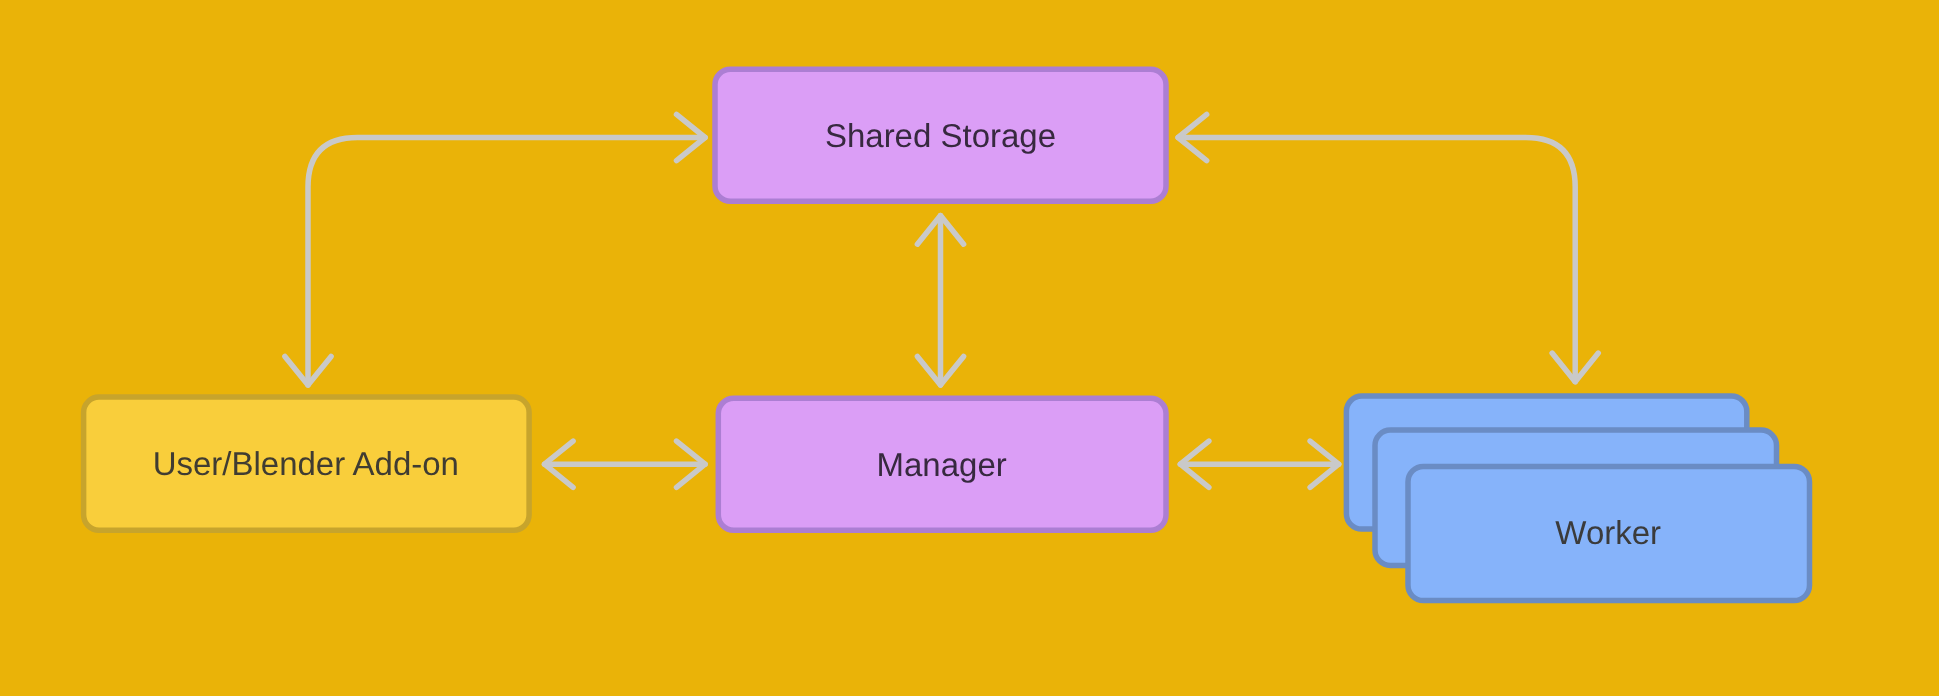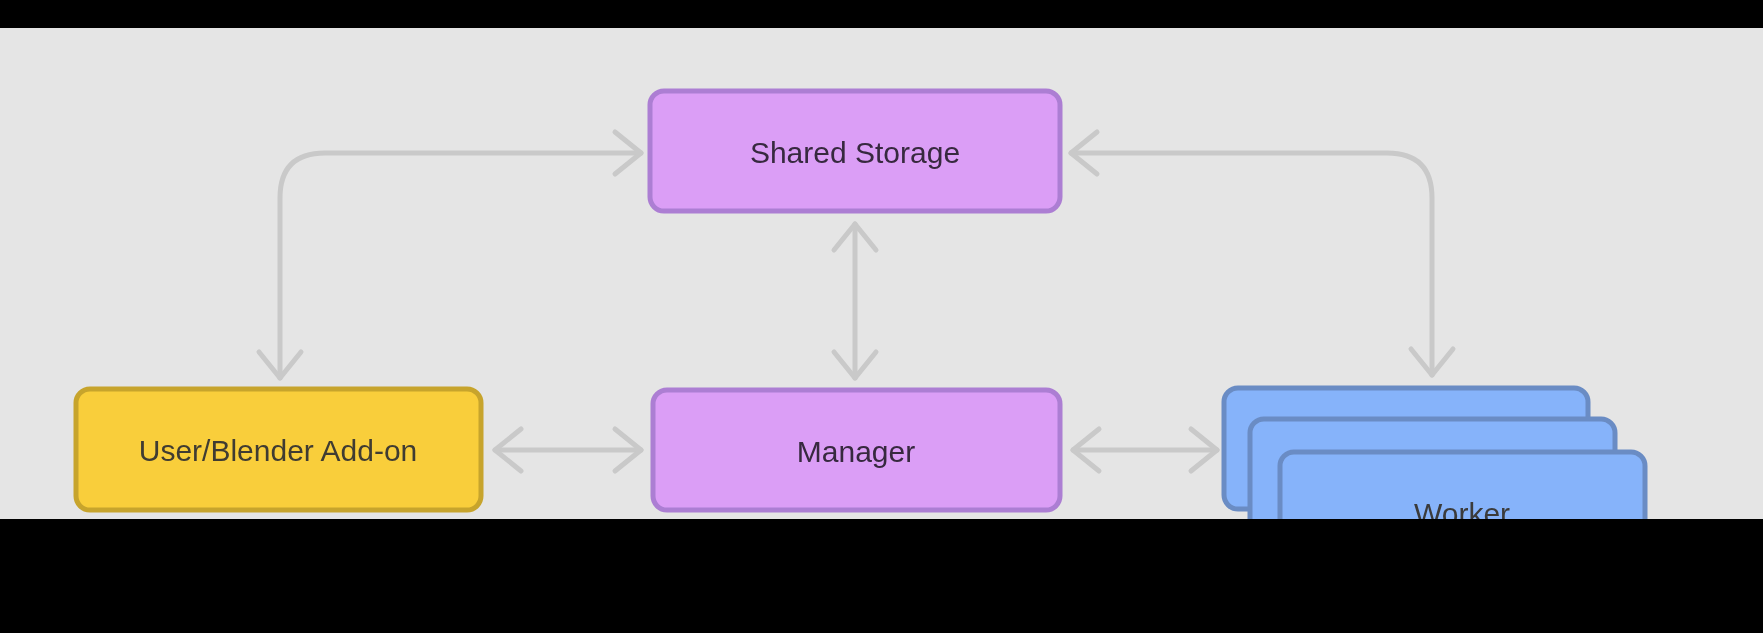--- a/index.html
+++ b/index.html
@@ -5,24 +5,23 @@
 <style>
   html, body {
     margin: 0;
     padding: 0;
     background: #000000;
     font-family: "Liberation Sans", "DejaVu Sans", sans-serif;
   }
   .canvas {
     position: relative;
     width: 1763px;
-    height: 491px;
-    background: #e5e5e5;
+    height: 633px;
+    background: #eab308;
     overflow: hidden;
-    margin-top: 28px;
   }
   svg.diagram {
     display: block;
     width: 1763px;
     height: 633px;
   }
   .node-label {
     font-family: "Liberation Sans", "DejaVu Sans", sans-serif;
     font-size: 30px;
     font-weight: 400;

